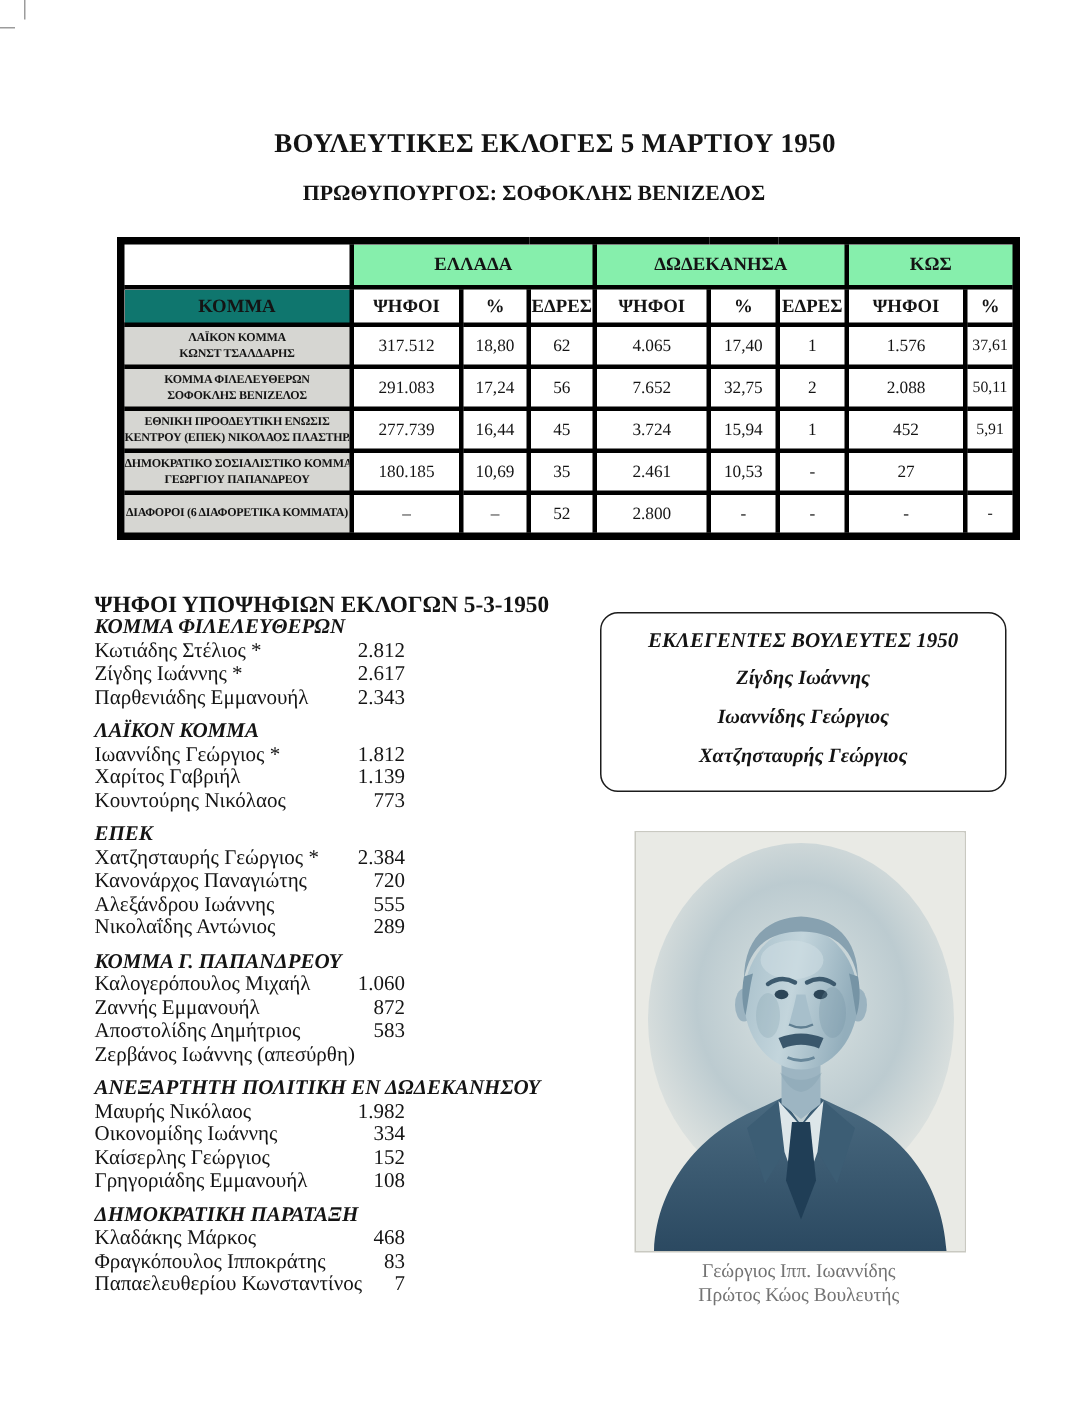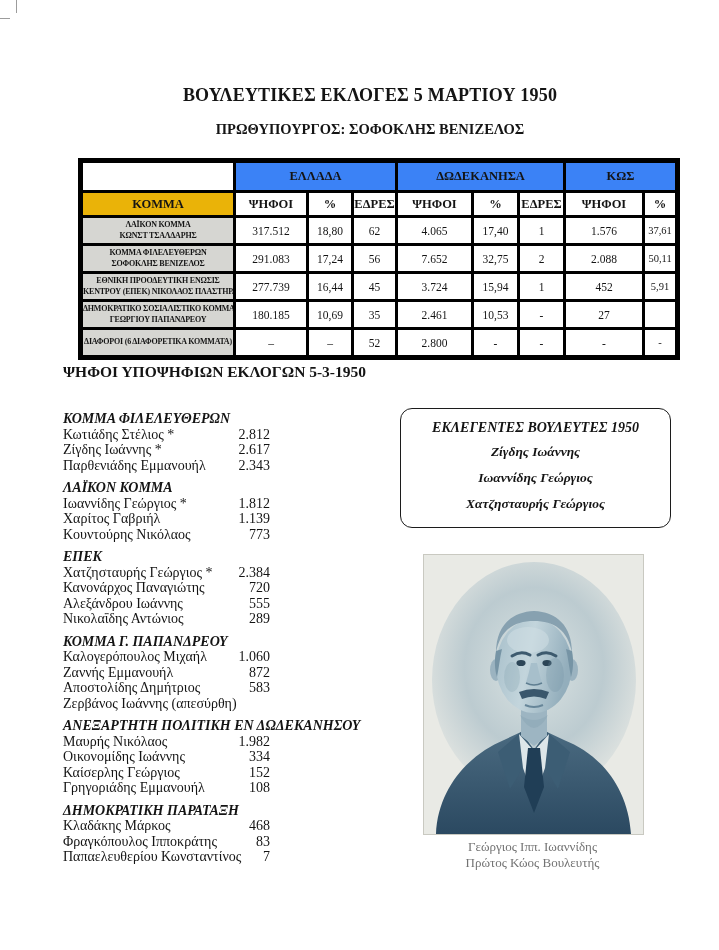--- a/index.html
+++ b/index.html
@@ -8,37 +8,37 @@
     font-family:"Liberation Serif","DejaVu Serif",serif;
     color:#141414; position:relative; overflow:hidden;
   }
   .page { position:relative; width:719px; height:950px; background:#fff; }
 
   .crop-v { position:absolute; left:16px; top:0; width:1px; height:13px; background:#9c9c9c; }
   .crop-h { position:absolute; left:0; top:18px; width:10px; height:1px; background:#9c9c9c; }
 
   .title    { position:absolute; top:85px;  left:62px; width:616px; text-align:center;
               font-size:18px; font-weight:700; letter-spacing:.2px; }
-  .subtitle { position:absolute; top:121px; left:62px; width:616px; text-align:center;
+  .subtitle { position:absolute; top:121px; left:48px; width:616px; text-align:center;
               font-size:14.5px; font-weight:700; }
 
   table.results { position:absolute; top:158px; left:78px; width:597px;
               border-collapse:collapse; table-layout:fixed; border:5px solid #000; }
   table.results td { border:3px solid #000; text-align:center; vertical-align:middle; padding:0; overflow:hidden; }
   .corner-cell  { background:#fff; height:27px; }
-  .region-cell  { background:#3b82f6; font-weight:700; font-size:12.5px; }
+  .region-cell  { background:#86efac; font-weight:700; font-size:12.5px; }
   .colhead-row td { height:22px; background:#fff; font-weight:700; font-size:12.5px; }
-  .colhead-row td.party-head { background:#eab308; }
+  .colhead-row td.party-head { background:#0f766e; }
   .label-cell { background:#d6d6d2; font-weight:700; font-size:8px; line-height:10.5px;
               letter-spacing:-0.2px; white-space:nowrap; }
   tr.data-row td { height:25px; }
   .value-cell { font-size:11.5px; background:#fff; }
   tr.data-row td:last-child { font-size:10.5px; }
 
-  .section-title { position:absolute; top:363px; left:63px; font-size:15.5px; font-weight:700; }
+  .section-title { position:absolute; top:395px; left:63px; font-size:15.5px; font-weight:700; }
 
   .candidates { position:absolute; top:411px; left:63px; width:207px; font-size:14px; }
   .group { margin-top:7px; }
   .group:first-child { margin-top:0; }
   .group-title { font-weight:700; font-style:italic; line-height:15.5px; white-space:nowrap; }
   .cand { display:flex; justify-content:space-between; line-height:15.5px; }
   .cand-name { white-space:nowrap; }
   .cand-votes { margin-left:6px; }
 
   .elected-box { position:absolute; left:400px; top:408px; width:271px; height:120px;

